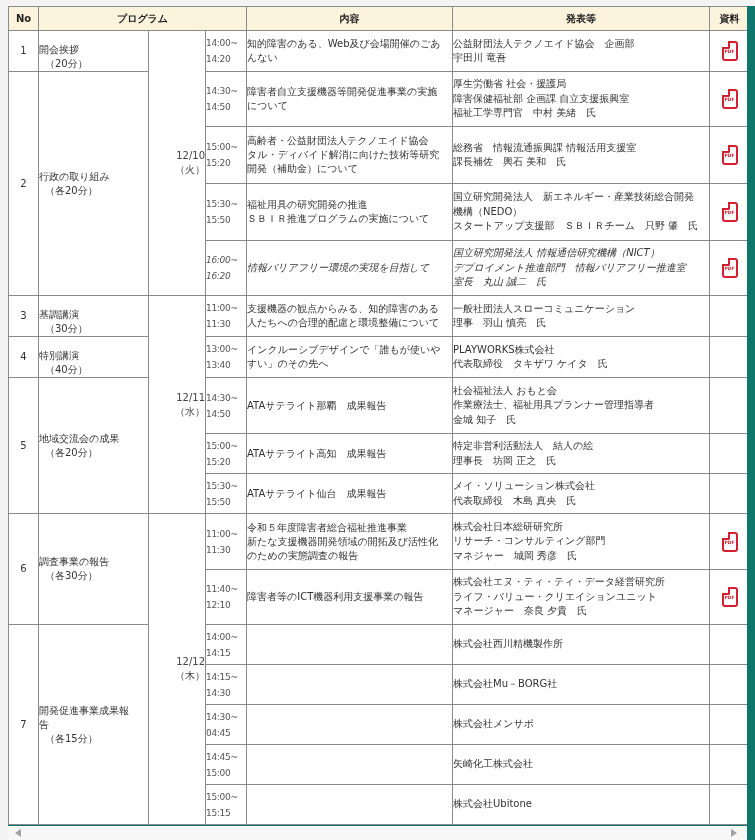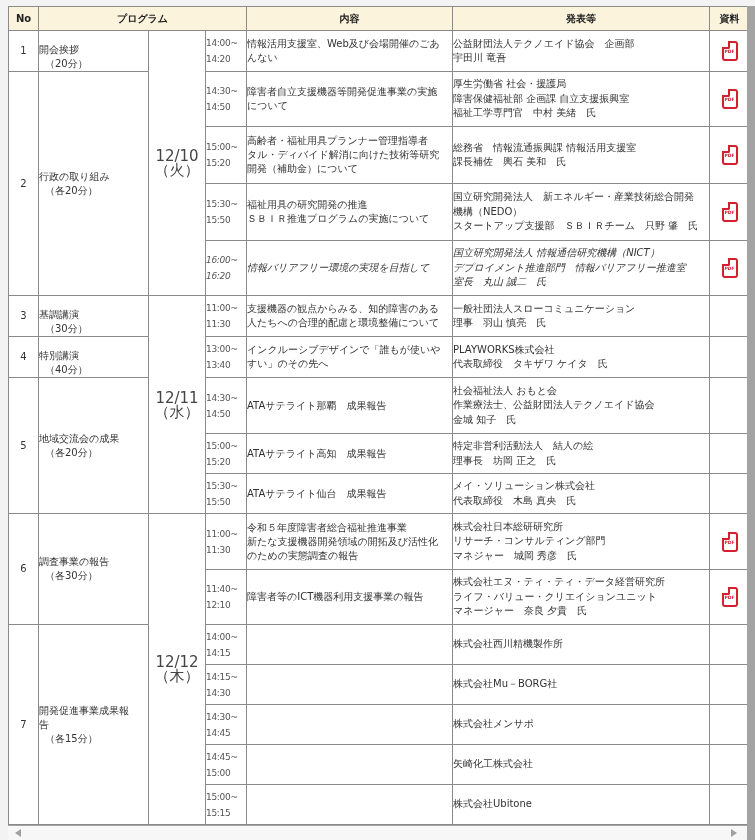--- a/index.html
+++ b/index.html
@@ -4,21 +4,21 @@
 <style>
   html, body { margin: 0; padding: 0; }
   body {
     width: 755px; height: 840px; overflow: hidden;
     background: #f3f3f3;
     font-family: "DejaVu Sans", "Liberation Sans", sans-serif;
     color: #333;
   }
   .scroll-wrap {
     position: absolute; left: 8px; top: 6px; width: 747px; height: 834px;
-    background: #a3a3a3;
+    background: #0f766e;
   }
   .table-area {
     position: absolute; left: 0; top: 0; width: 739px; height: 820px;
     overflow: hidden;
   }
   table.sched {
     border-collapse: collapse;
     table-layout: fixed;
     width: 741px;
     background: #fff;
@@ -34,21 +34,21 @@
     background: #fbf3dc;
     height: 23px;
     font-weight: bold;
     font-size: 10px;
     text-align: center;
     color: #222;
   }
   td.no { text-align: center; font-size: 10px; }
   td.prog { padding-left: 5px; vertical-align: middle; }
   td.prog.top { vertical-align: top; padding-top: 12px; }
-  td.date { text-align: center; font-size: 15px; color: #444; margin-top: 22px; }
+  td.date { text-align: right; font-size: 10px; color: #444; margin-top: 22px; }
   td.time { text-align: left; font-size: 9px; line-height: 16px; padding-right: 4px; color: #555; letter-spacing: -0.3px; }
   td.content { padding: 3px 4px; font-size: 10px; line-height: 14px; color: #333; }
   td.pres { padding: 3px 4px; font-size: 10px; line-height: 14.5px; color: #333; }
   td.doc { text-align: center; }
   .line { display: block; white-space: nowrap; }
   .indent { padding-left: 6px; }
   .pdf-icon {
     display: inline-block; position: relative;
     width: 16px; height: 20px;
     border: 2px solid #d41f31; border-radius: 3px;
@@ -111,21 +111,21 @@
             <td class="prog top" rowspan="1">
               <span class="line">開会挨拶</span>
               <span class="line indent">（20分）</span>
             </td>
             <td class="date" rowspan="5">12/10（火）</td>
             <td class="time">
               <span class="line">14:00~</span>
               <span class="line">14:20</span>
             </td>
             <td class="content">
-              <span class="line">情報活用支援室、Web及び会場開催のごあ</span>
+              <span class="line">知的障害のある、Web及び会場開催のごあ</span>
               <span class="line">んない</span>
             </td>
             <td class="pres">
               <span class="line">公益財団法人テクノエイド協会　企画部</span>
               <span class="line">宇田川 竜吾</span>
             </td>
             <td class="doc"><a class="pdf-icon"><span>PDF</span></a></td>
           </tr>
           <tr style="height: 55px;">
             <td class="no" rowspan="4">2</td>
@@ -147,21 +147,21 @@
               <span class="line">福祉工学専門官　中村 美緒　氏</span>
             </td>
             <td class="doc"><a class="pdf-icon"><span>PDF</span></a></td>
           </tr>
           <tr style="height: 57px;">
             <td class="time">
               <span class="line">15:00~</span>
               <span class="line">15:20</span>
             </td>
             <td class="content">
-              <span class="line">高齢者・福祉用具プランナー管理指導者</span>
+              <span class="line">高齢者・公益財団法人テクノエイド協会</span>
               <span class="line">タル・ディバイド解消に向けた技術等研究</span>
               <span class="line">開発（補助金）について</span>
             </td>
             <td class="pres">
               <span class="line">総務省　情報流通振興課 情報活用支援室</span>
               <span class="line">課長補佐　輿石 美和　氏</span>
             </td>
             <td class="doc"><a class="pdf-icon"><span>PDF</span></a></td>
           </tr>
           <tr style="height: 57px;">
@@ -244,21 +244,21 @@
             </td>
             <td class="time">
               <span class="line">14:30~</span>
               <span class="line">14:50</span>
             </td>
             <td class="content">
               <span class="line">ATAサテライト那覇　成果報告</span>
             </td>
             <td class="pres">
               <span class="line">社会福祉法人 おもと会</span>
-              <span class="line">作業療法士、公益財団法人テクノエイド協会</span>
+              <span class="line">作業療法士、福祉用具プランナー管理指導者</span>
               <span class="line">金城 知子　氏</span>
             </td>
             <td class="doc"></td>
           </tr>
           <tr style="height: 40px;">
             <td class="time">
               <span class="line">15:00~</span>
               <span class="line">15:20</span>
             </td>
             <td class="content">
@@ -346,21 +346,21 @@
             </td>
             <td class="content"></td>
             <td class="pres">
               <span class="line">株式会社Mu－BORG社</span>
             </td>
             <td class="doc"></td>
           </tr>
           <tr style="height: 40px;">
             <td class="time">
               <span class="line">14:30~</span>
-              <span class="line">14:45</span>
+              <span class="line">04:45</span>
             </td>
             <td class="content"></td>
             <td class="pres">
               <span class="line">株式会社メンサポ</span>
             </td>
             <td class="doc"></td>
           </tr>
           <tr style="height: 40px;">
             <td class="time">
               <span class="line">14:45~</span>

